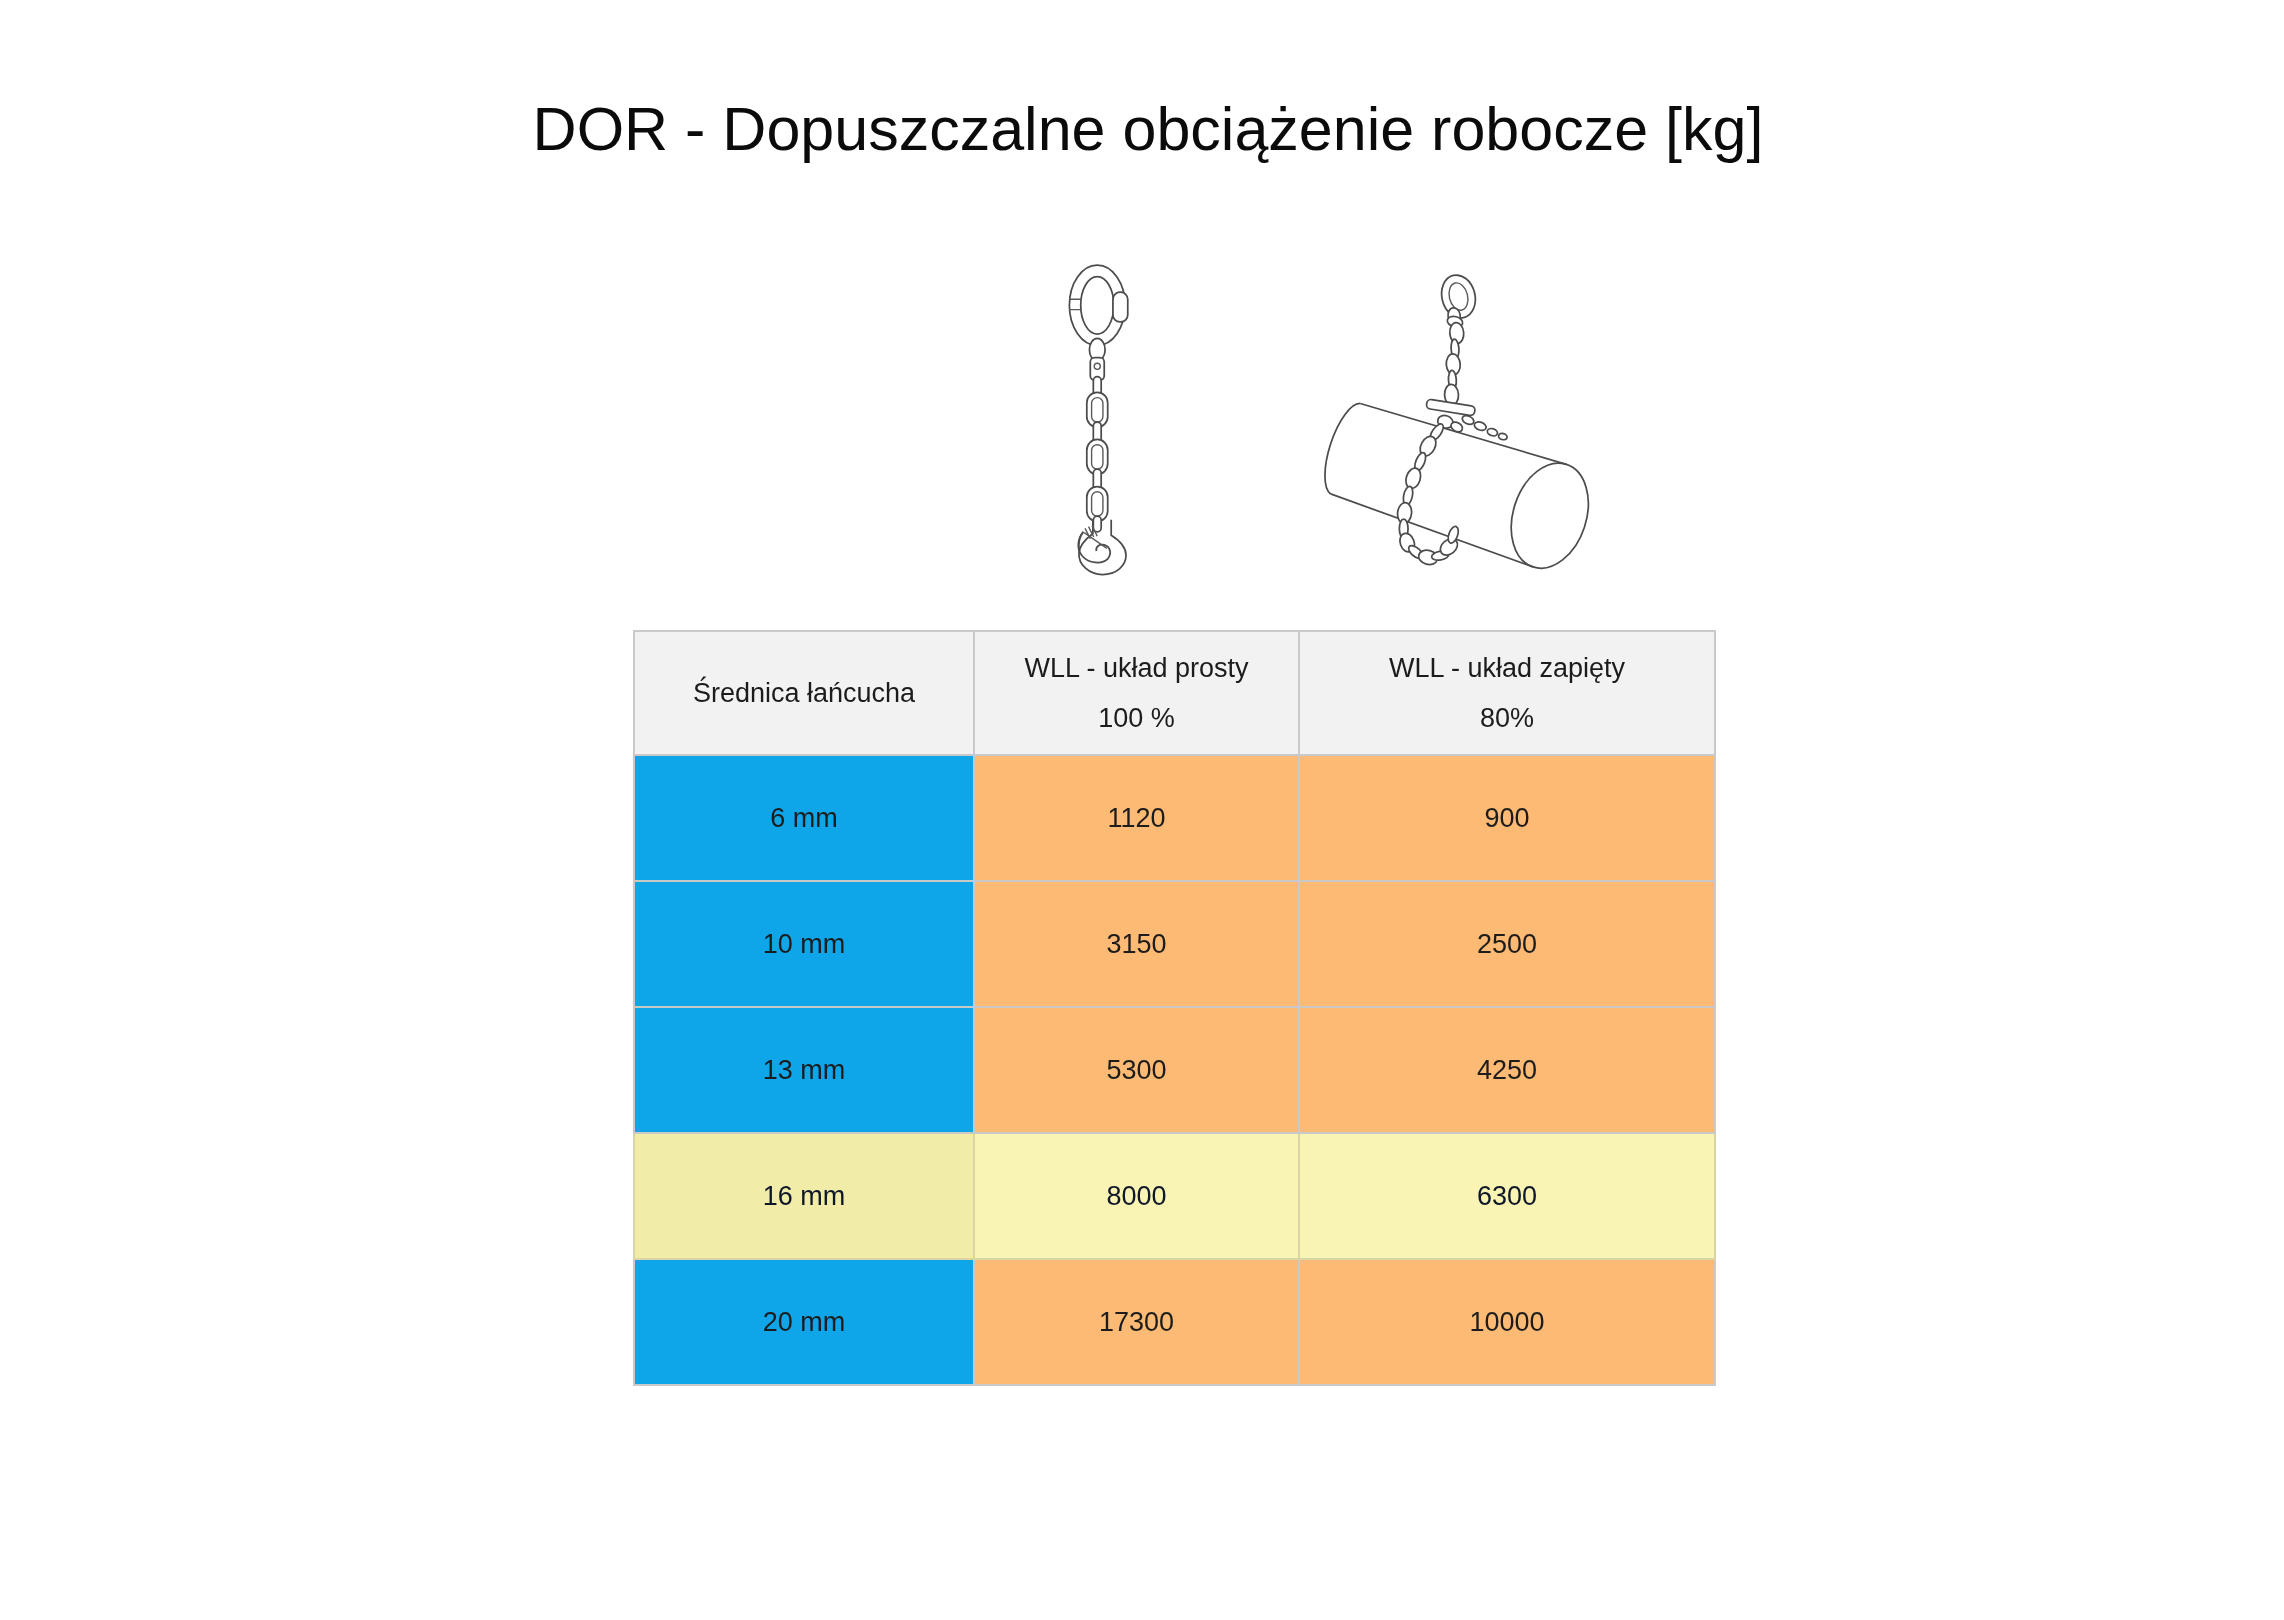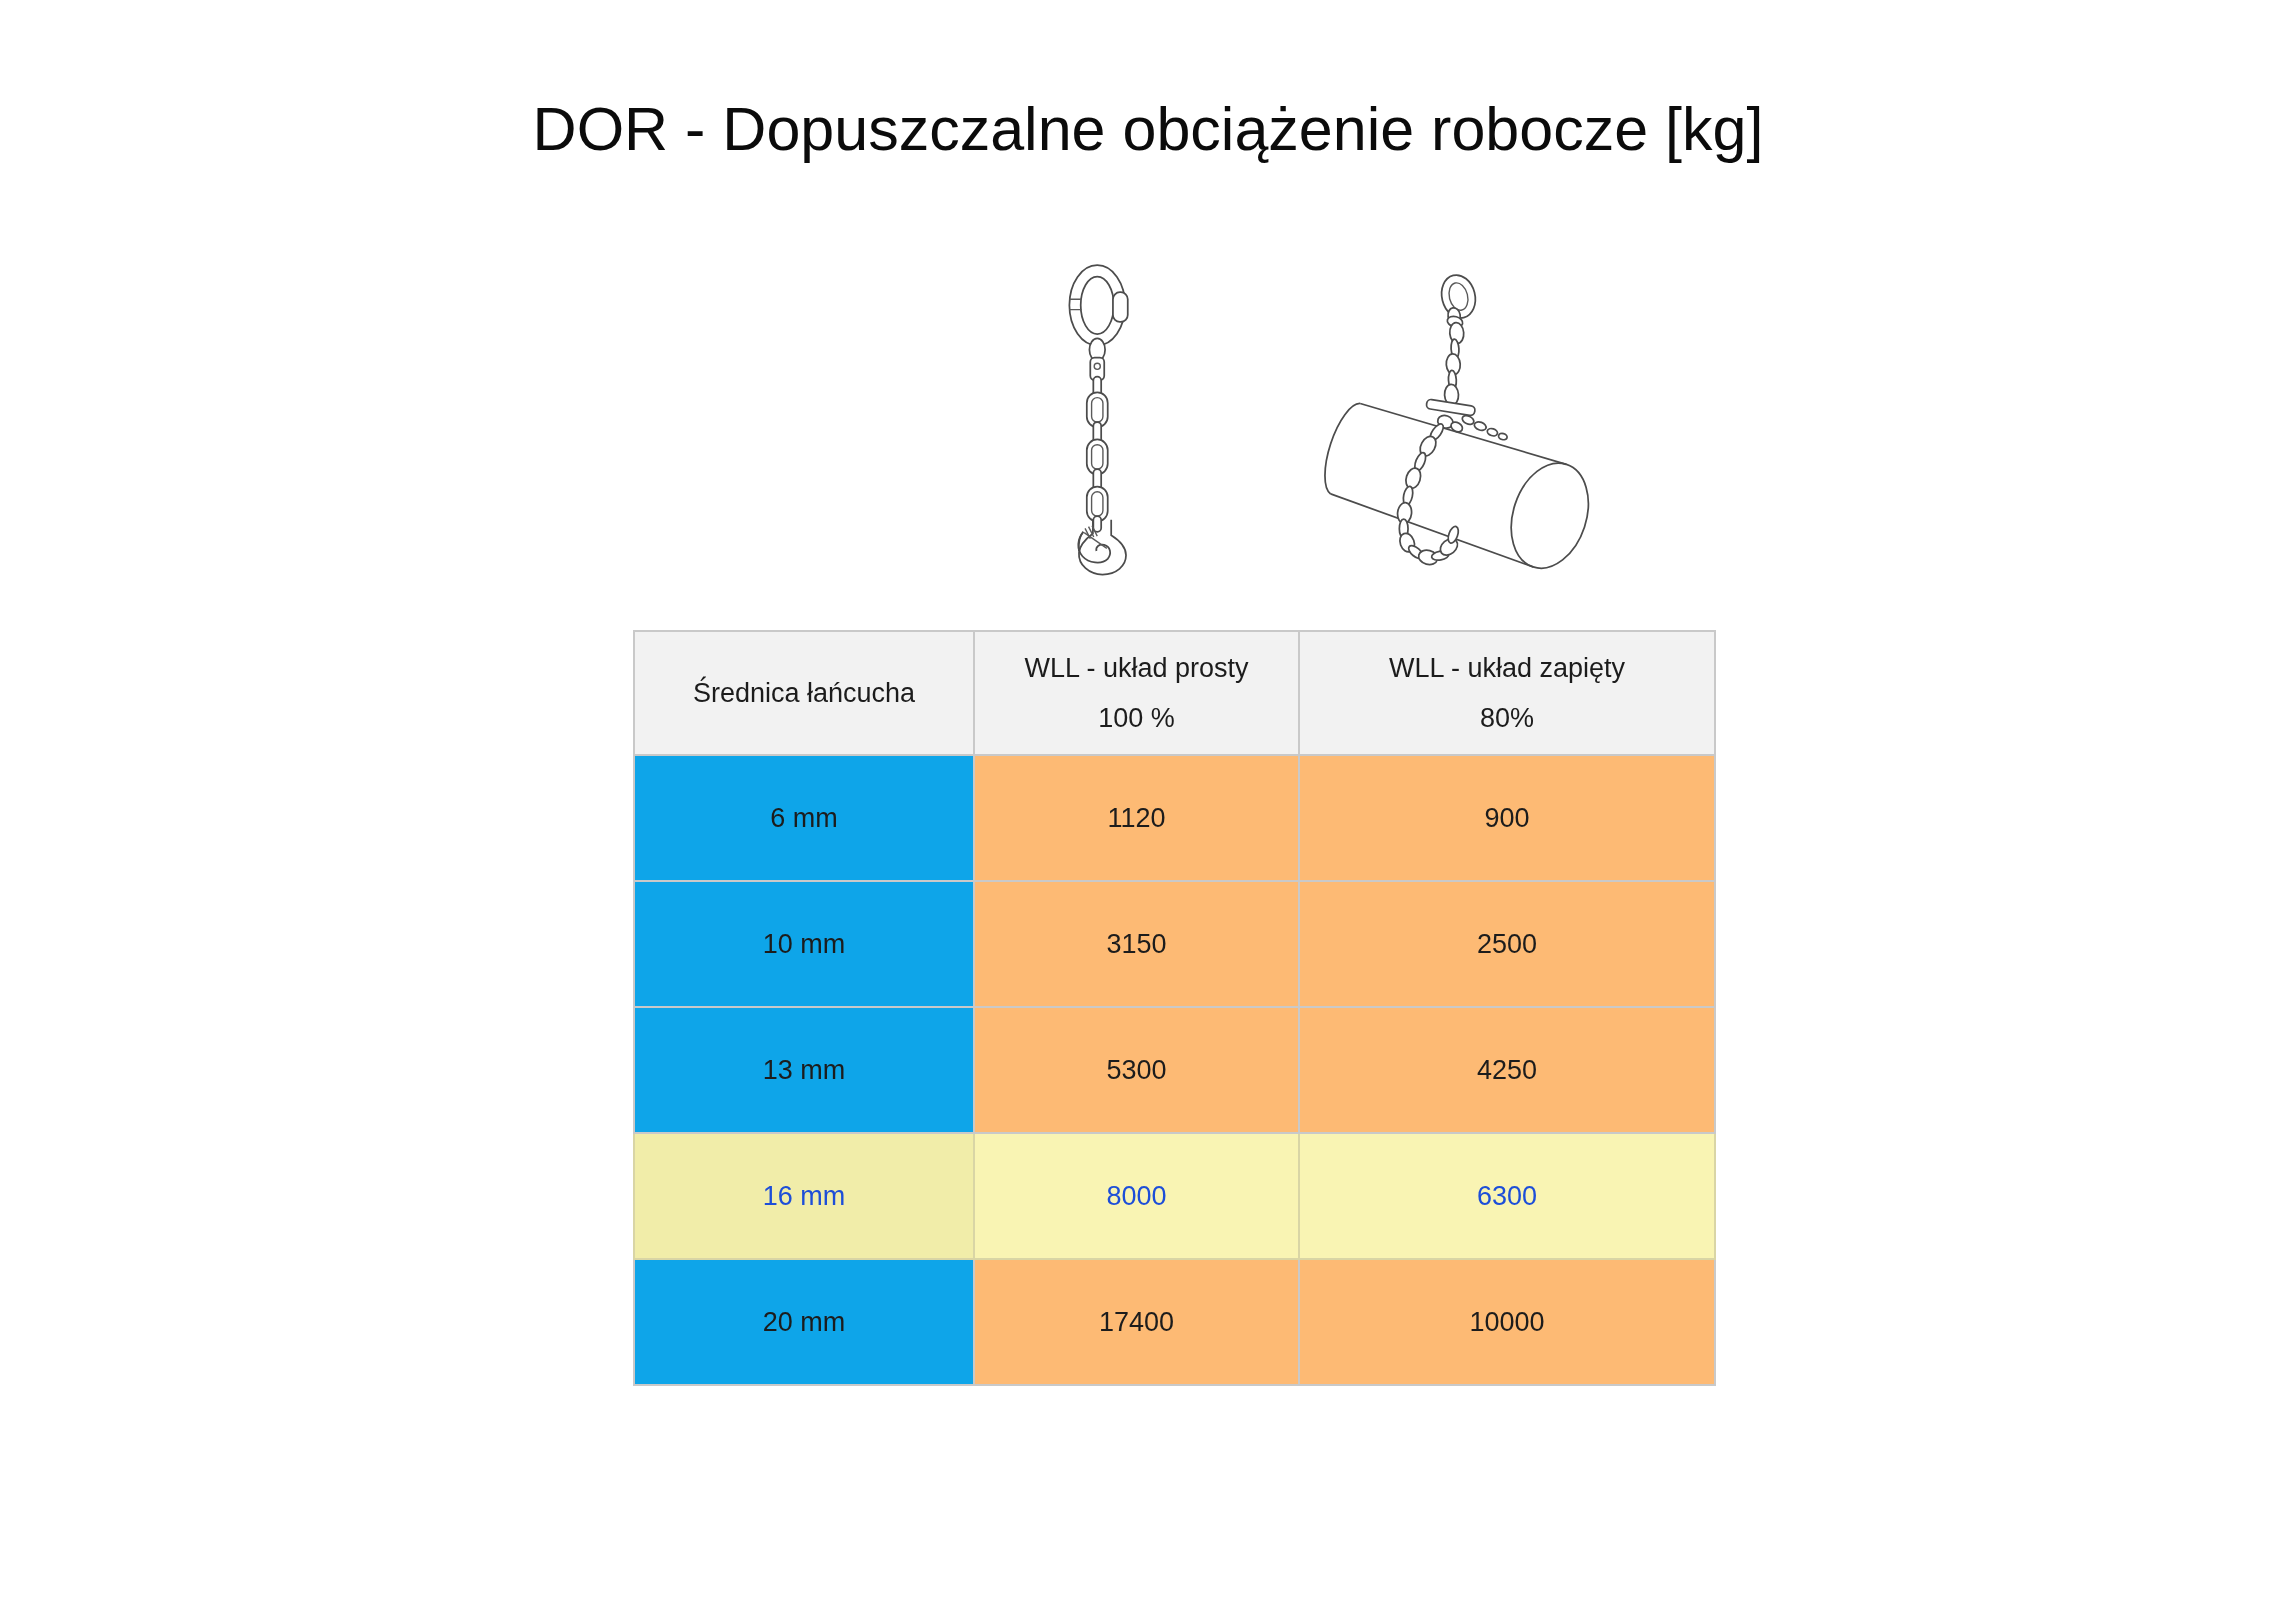--- a/index.html
+++ b/index.html
@@ -28,21 +28,21 @@
     font-size:27px;color:#1c1c1c;
   }
   table.wll th,table.wll td{
     border:2.6px solid #c9c9c9;
     text-align:center;vertical-align:middle;
     padding:0;font-weight:400;
   }
   table.wll thead th{height:122px;background:#f2f2f2;line-height:50px;}
   table.wll tbody td{height:124px;background:#fdba74;}
   table.wll tbody td.rowhead{background:#0ea5e9;}
-  tr.hl td{background:#f9f4b3 !important;border-color:#d9d5a5;color:#1d4ed8;}
+  tr.hl td{background:#f9f4b3 !important;border-color:#d9d5a5;color:#0f172a;}
   tr.hl td.rowhead{background:#f1eda9 !important;}
   .c1{width:340px;} .c2{width:325px;} .c3{width:416px;}
 </style>
 </head>
 <body>
 
 <div class="page">
 
   <h1 class="title">DOR - Dopuszczalne obciążenie robocze [kg]</h1>
 
@@ -159,20 +159,20 @@
         <td>5300</td>
         <td>4250</td>
       </tr>
       <tr class="hl">
         <td class="rowhead">16 mm</td>
         <td>8000</td>
         <td>6300</td>
       </tr>
       <tr>
         <td class="rowhead">20 mm</td>
-        <td>17400</td>
+        <td>17300</td>
         <td>10000</td>
       </tr>
     </tbody>
   </table>
 
 </div>
 
 
 </body></html>

